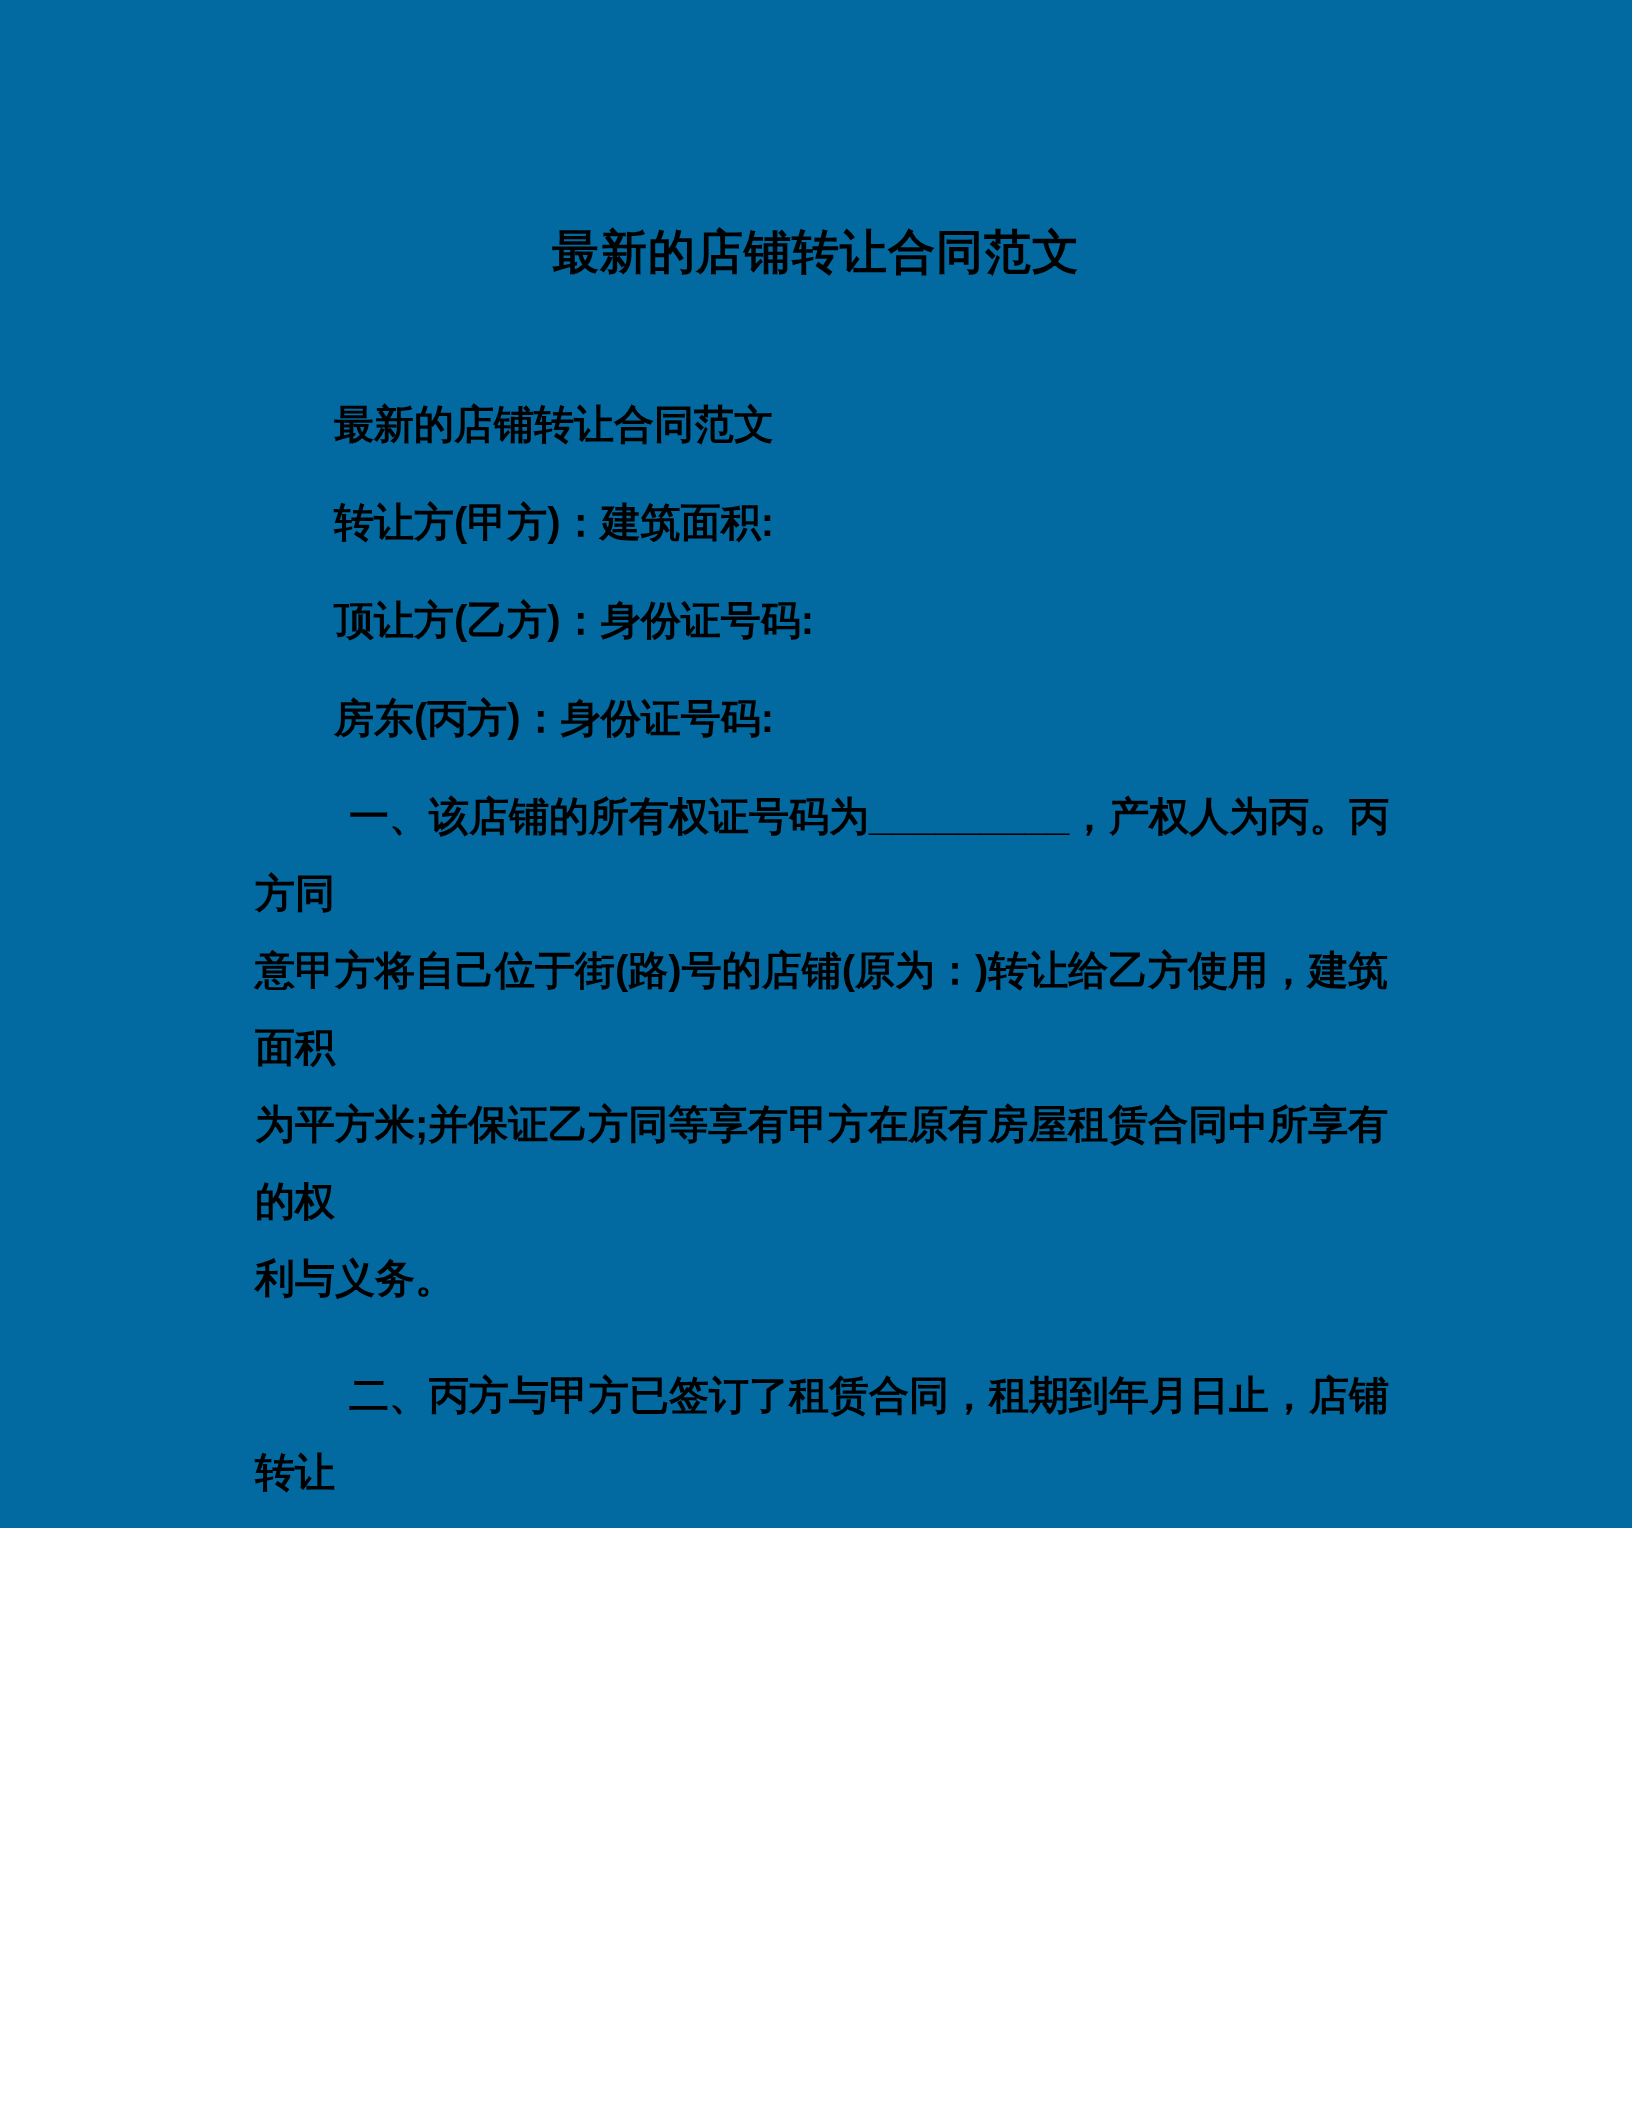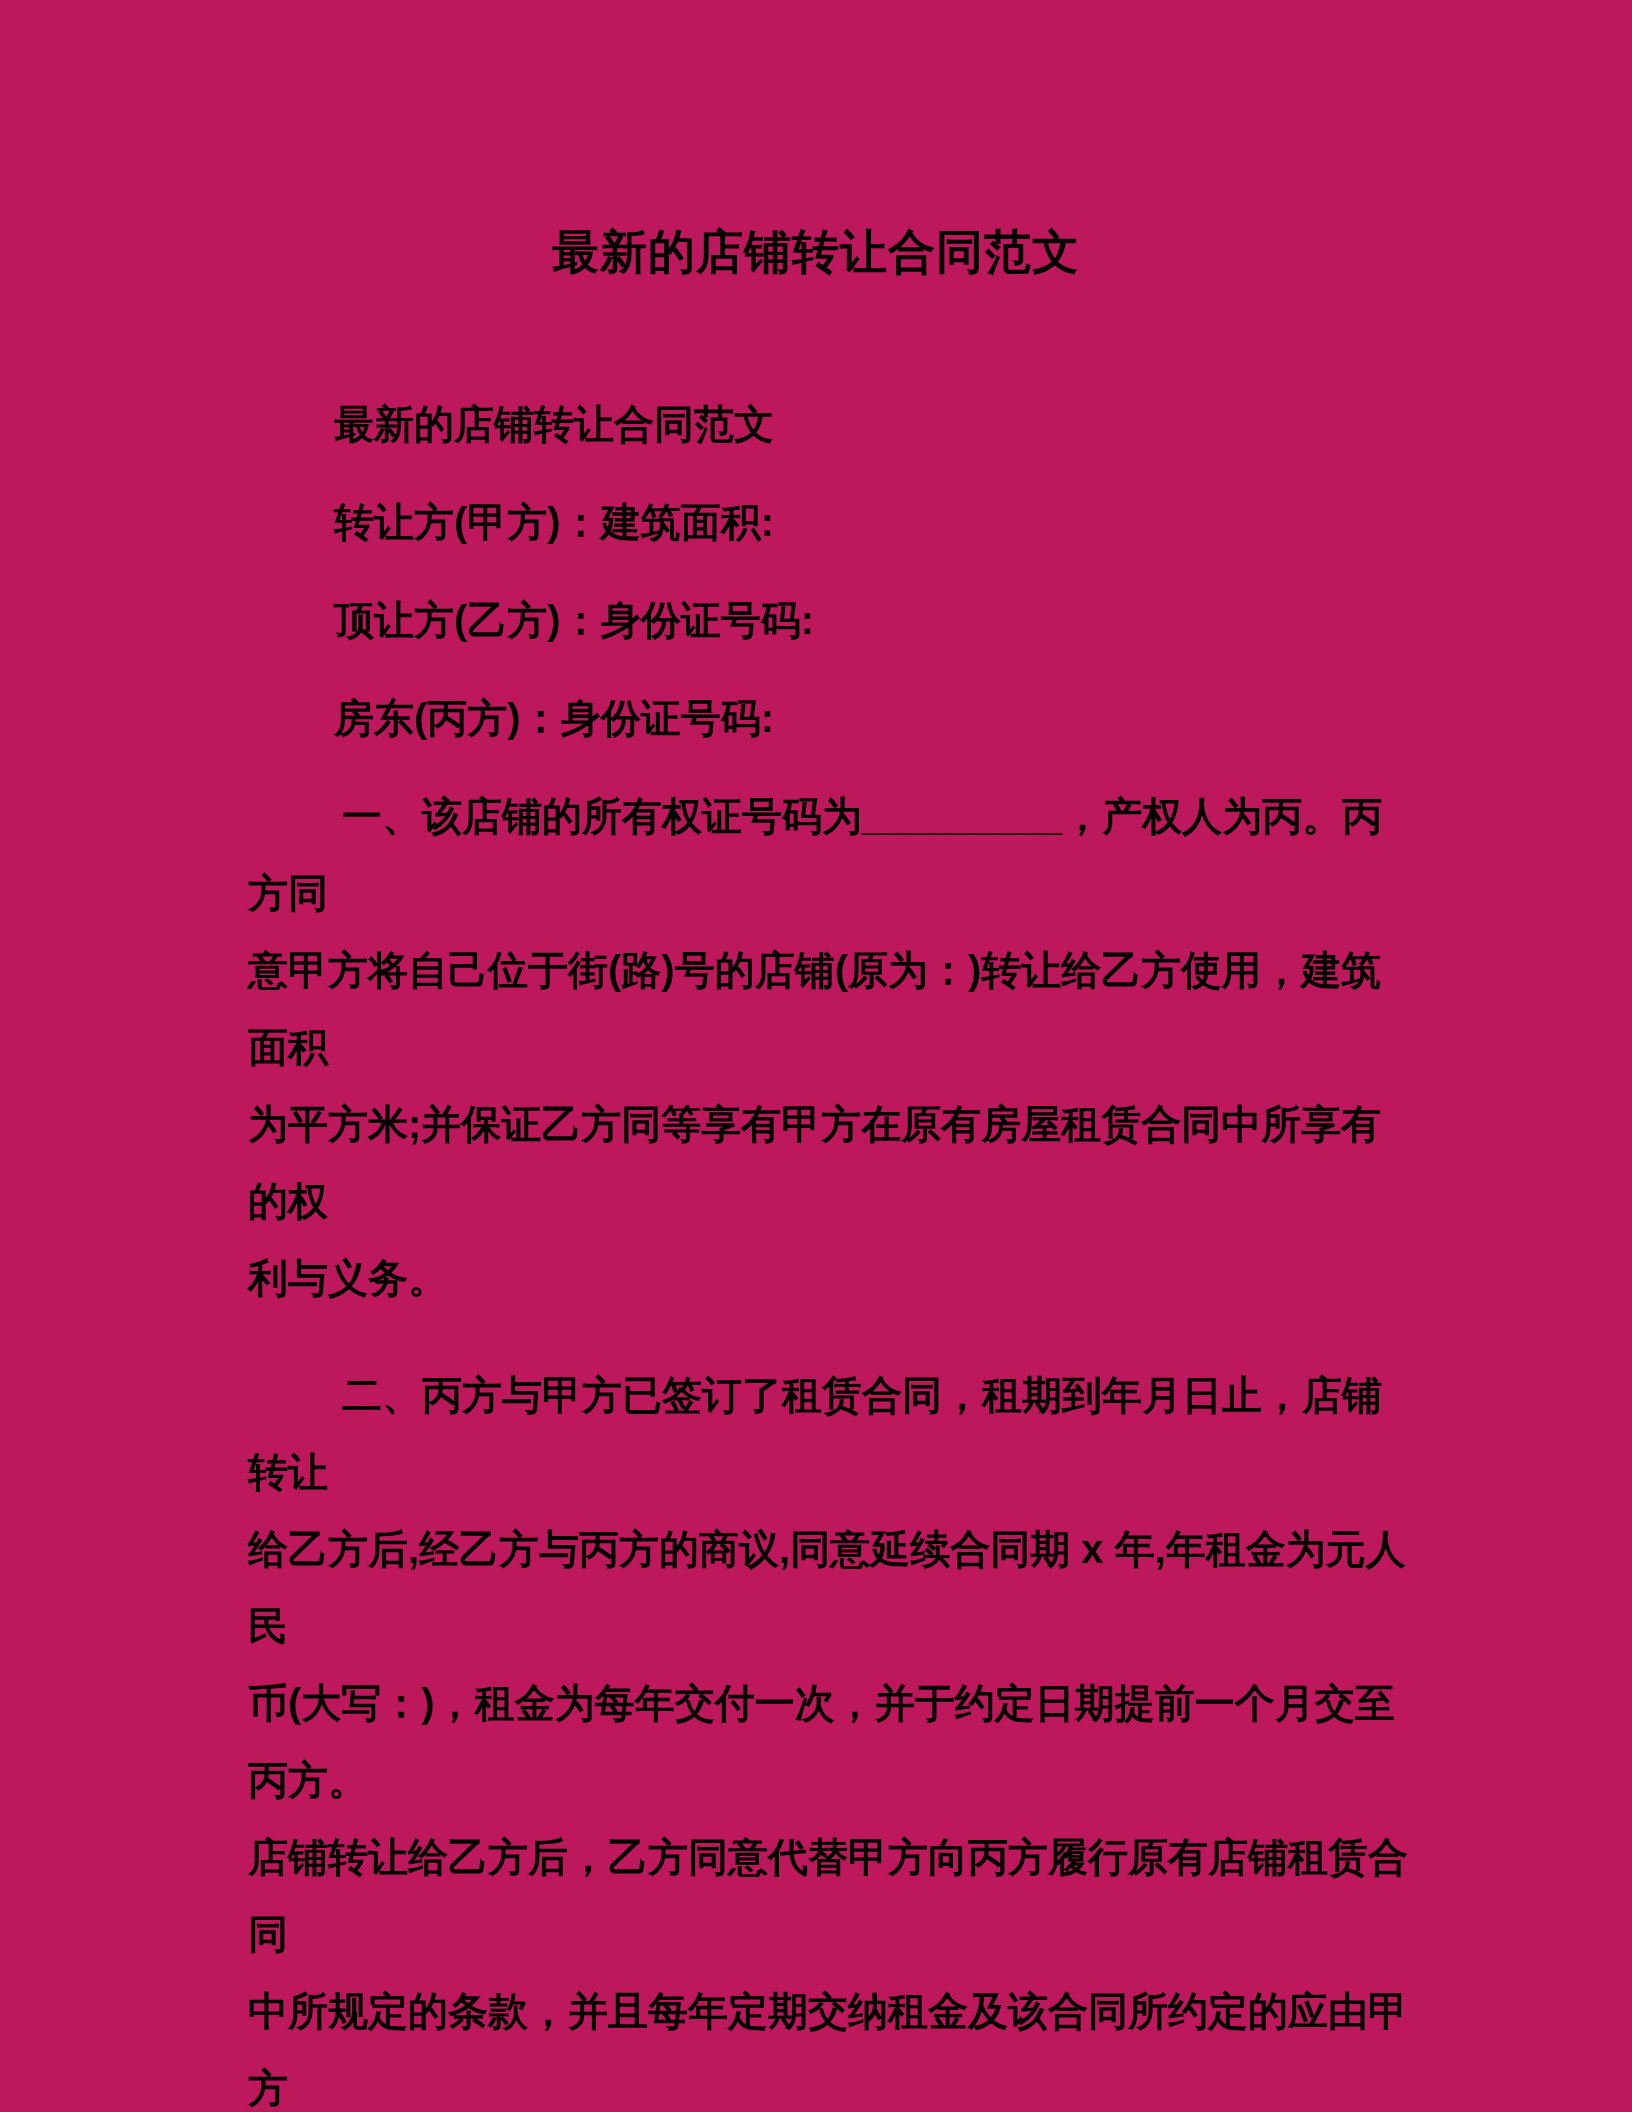--- a/index.html
+++ b/index.html
@@ -3,24 +3,24 @@
 <meta charset="utf-8">
 <style>
   html, body {
     margin: 0;
     padding: 0;
     background: #ffffff;
   }
   .page {
     position: relative;
     width: 1632px;
-    height: 2112px;
+    height: 1528px;
     box-sizing: border-box;
     padding-top: 213px;
-    background: #be185d;
+    background: #0369a1;
     color: #000000;
     font-family: "Liberation Sans", "DejaVu Sans", sans-serif;
     overflow: hidden;
   }
   .doc-title {
     margin: 0 0 96px 0;
     font-size: 47px;
     font-weight: bold;
     line-height: 77px;
     text-align: center;
@@ -36,21 +36,21 @@
     font-size: 40px;
     font-weight: bold;
     line-height: 77px;
     text-indent: 94px;
     white-space: nowrap;
   }
   .intro-line.before-clauses {
     margin-bottom: 59px;
   }
   .clause {
-    margin: 0 0 40px 8px;
+    margin: 0 0 40px 15px;
     font-size: 40px;
     font-weight: bold;
     line-height: 77px;
     text-indent: 94px;
     white-space: pre-line;
   }
 </style>
 </head>
 <body>
 

